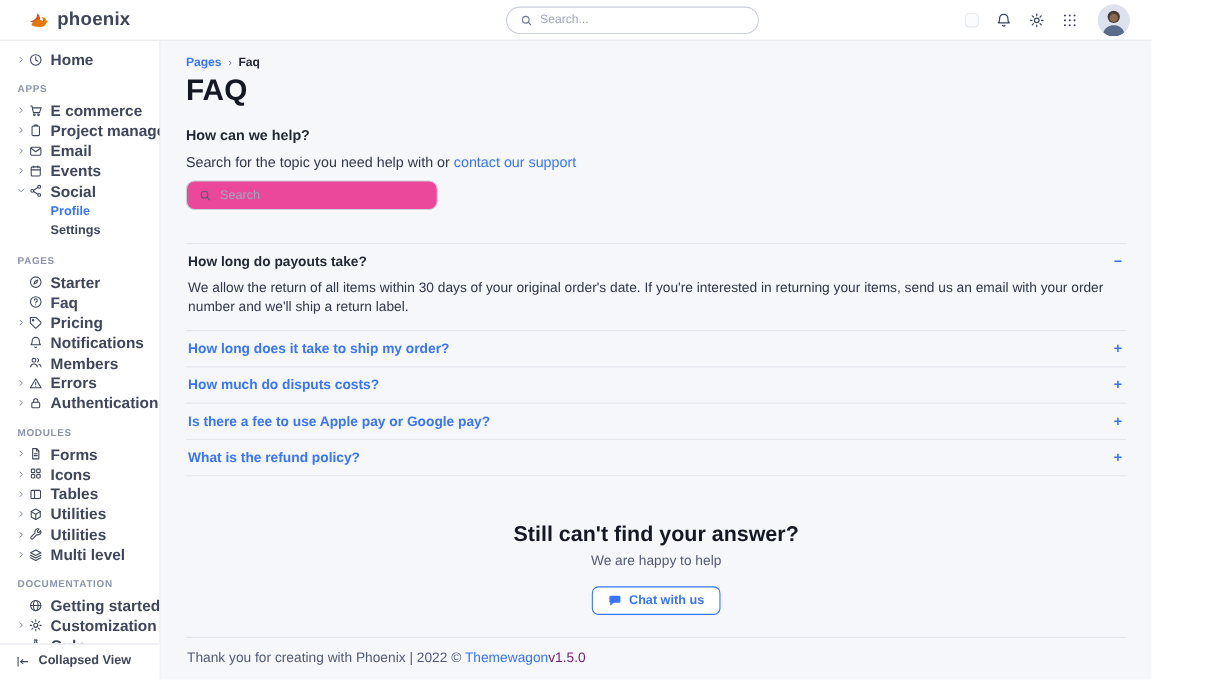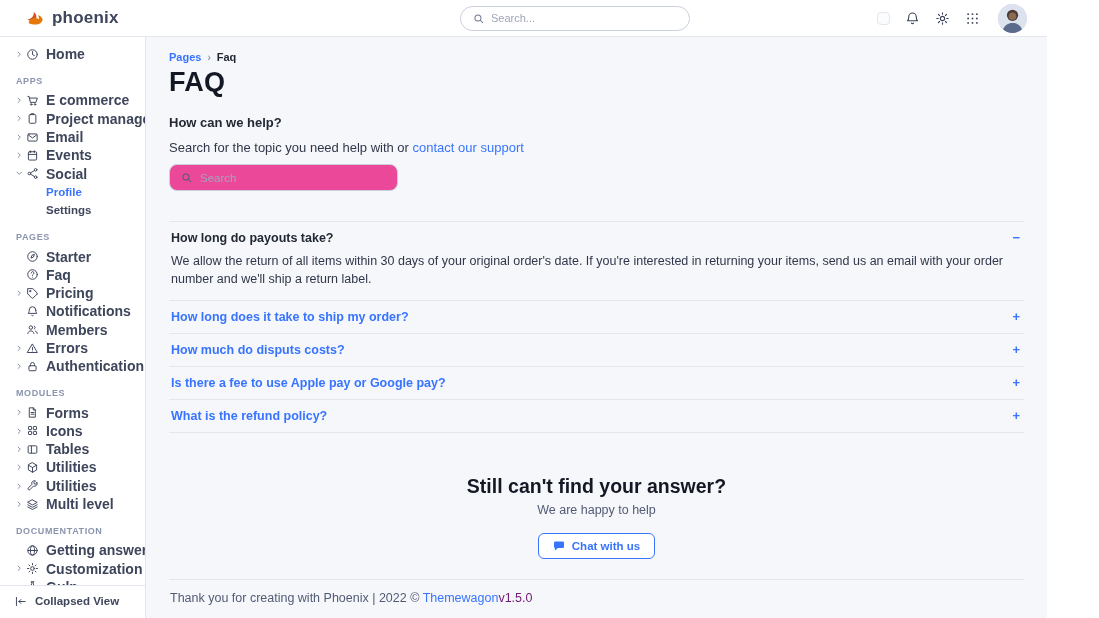--- a/index.html
+++ b/index.html
@@ -521,21 +521,21 @@
               <use href="#i-layers"></use>
             </svg>
             <span class="nlabel">Multi level</span>
           </div>
           <div class="nav-label">DOCUMENTATION</div>
           <div class="nav-item">
             <span class="chev"></span>
             <svg class="ic nico">
               <use href="#i-globe"></use>
             </svg>
-            <span class="nlabel">Getting answer</span>
+            <span class="nlabel">Getting started</span>
           </div>
           <div class="nav-item">
             <span class="chev">
               <svg class="ic">
                 <use href="#i-chev-r"></use>
               </svg>
             </span>
             <svg class="ic nico">
               <use href="#i-gear"></use>
             </svg>

